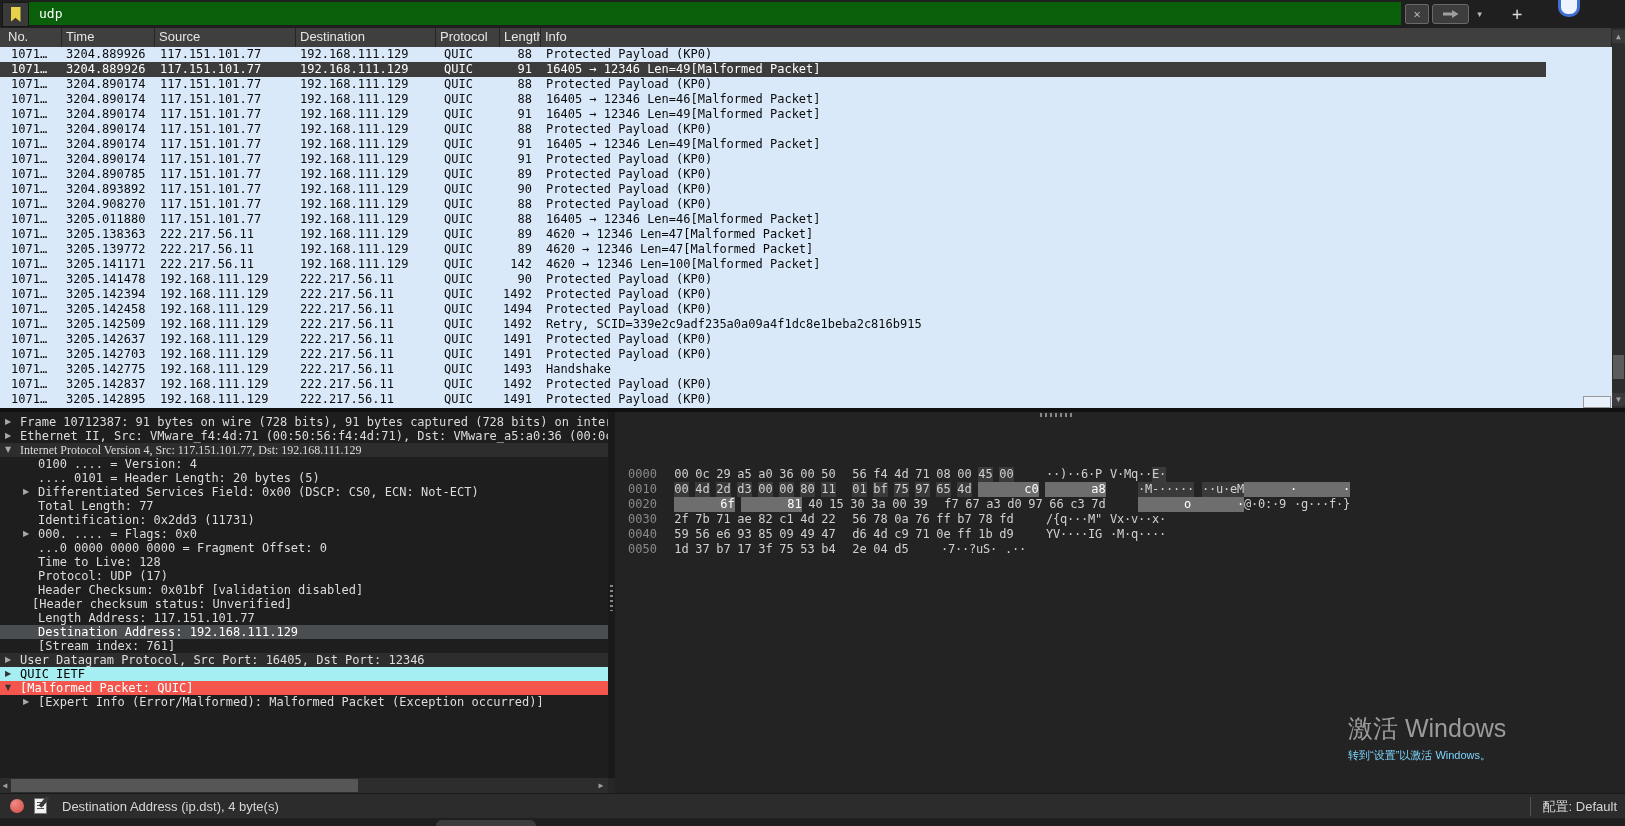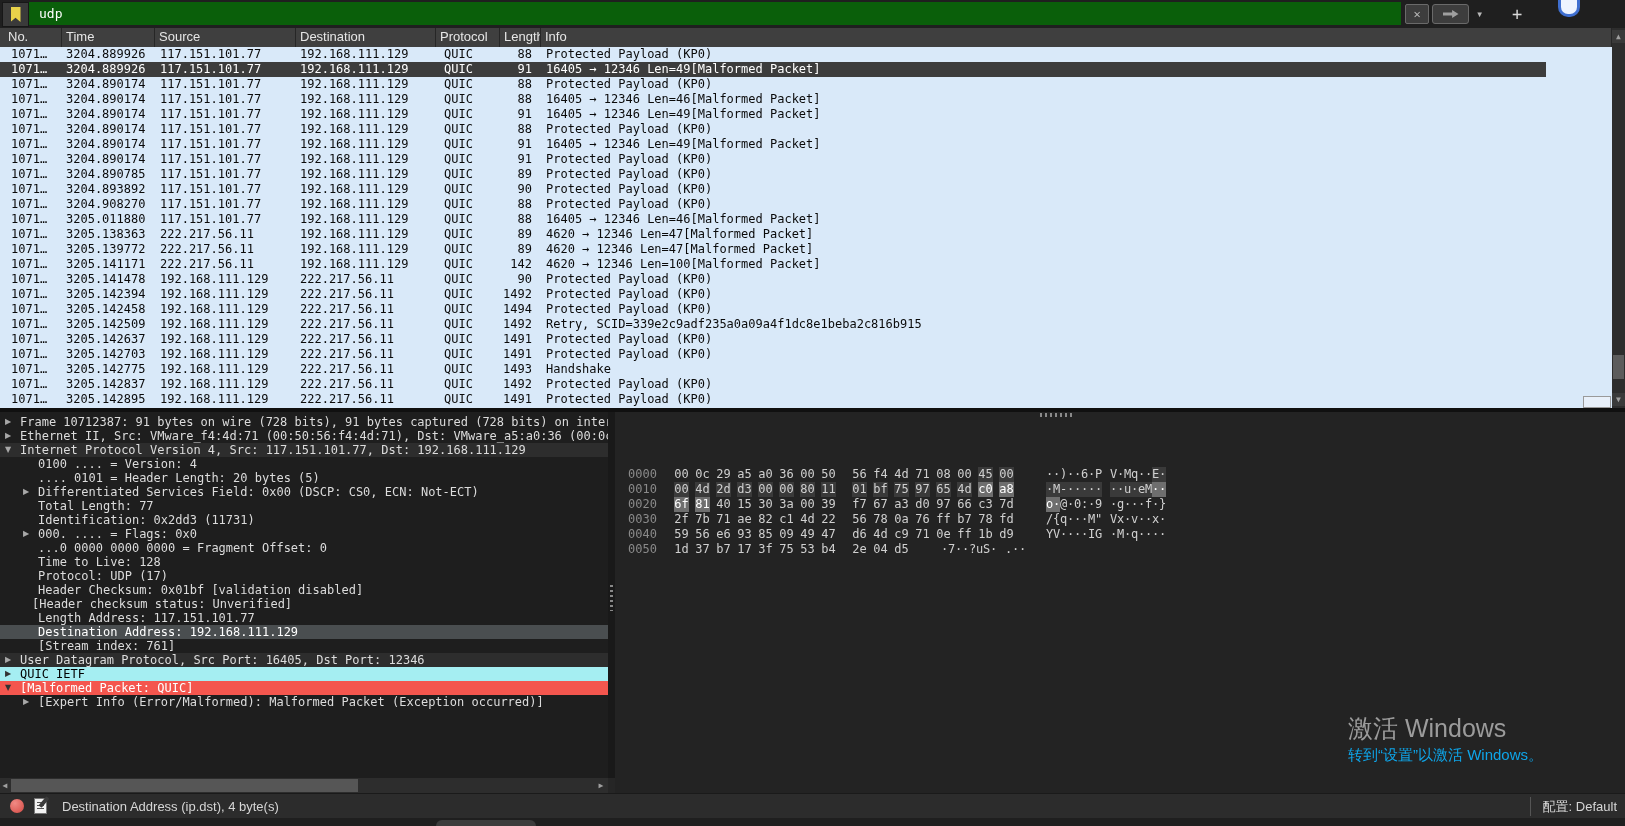--- a/index.html
+++ b/index.html
@@ -80,28 +80,28 @@
   
   .hex-pane{position:absolute;left:615px;top:412px;width:1010px;height:381px;background:#232323;overflow:hidden;}
   .hex-grip{position:absolute;left:425px;top:1px;width:34px;height:4px;
             background:repeating-linear-gradient(90deg,#8a8a8a 0 2px,transparent 2px 5px);}
   .hexrows{position:absolute;left:13px;top:7px;}
   .hxrow{height:15px;line-height:15px;white-space:nowrap;}
   .hx-off{display:inline-block;width:30px;color:#8a8a8a;margin-right:16px;}
   .hx-b{display:inline-block;width:15px;margin-right:6px;color:#d0d0d0;text-align:center;}
   .hx-b.g8{margin-right:16px;}
   .hx-b.layer,.hx-a.layer{background:#3a3a3a;}
-  .hx-b.sel,.hx-a.sel{background:#6e6e6e;color:#ffffff;}
+  .hx-b.sel,.hx-a.sel{background:#6e6e6e;color:#ffffff;padding-left:46px;}
   .hx-ascii{display:inline-block;margin-left:26px;margin-top:48px;}
   .hx-a{display:inline-block;width:7px;color:#d0d0d0;text-align:center;}
   .hx-a.g8{margin-right:8px;}
 
   .watermark{position:absolute;left:1348px;top:712px;color:#969696;font-family:"Liberation Sans",sans-serif;}
   .wm1{font-size:25px;line-height:32px;color:#9b9b9b;}
-  .wm2{font-size:15px;line-height:22px;color:#0ea5e9;}
+  .wm2{font-size:11px;line-height:22px;color:#7dd3fc;}
 
   
   .hscroll{position:absolute;left:0;top:778px;width:608px;height:15px;background:#2d2d2d;}
   .hs-btn{position:absolute;top:1px;width:10px;height:13px;color:#9f9f9f;font-size:8px;
           line-height:13px;text-align:center;background:#2d2d2d;}
   .hs-left{left:0;}
   .hs-right{left:596px;}
   .hs-thumb{position:absolute;left:11px;top:1px;width:347px;height:13px;background:#565656;}
 
   .status-bar{position:absolute;left:0;top:793px;width:1625px;height:25px;background:#2c2c2c;
@@ -387,21 +387,21 @@
       <div class="drow normal">
         <span class="arrow" style="left: 5px;">▶</span>
         <span class="dtext" style="left: 20px;">Frame 10712387: 91 bytes on wire (728 bits), 91 bytes captured (728 bits) on interfa</span>
       </div>
       <div class="drow normal">
         <span class="arrow" style="left: 5px;">▶</span>
         <span class="dtext" style="left: 20px;">Ethernet II, Src: VMware_f4:4d:71 (00:50:56:f4:4d:71), Dst: VMware_a5:a0:36 (00:0c:2</span>
       </div>
       <div class="drow band">
         <span class="arrow" style="left: 5px;">▼</span>
-        <span class="dtext" style="left: 20px;">Internet Protocol Version 4, Src: 117.151.101.77, Dst: 192.168.111.129</span>
+        <span class="dtext" style="left: 20px; font-family: Liberation Serif, serif;">Internet Protocol Version 4, Src: 117.151.101.77, Dst: 192.168.111.129</span>
       </div>
       <div class="drow normal">
         <span class="dtext" style="left: 38px;">0100 .... = Version: 4</span>
       </div>
       <div class="drow normal">
         <span class="dtext" style="left: 38px;">.... 0101 = Header Length: 20 bytes (5)</span>
       </div>
       <div class="drow normal">
         <span class="arrow" style="left: 23px;">▶</span>
         <span class="dtext" style="left: 38px;">Differentiated Services Field: 0x00 (DSCP: CS0, ECN: Not-ECT)</span>

